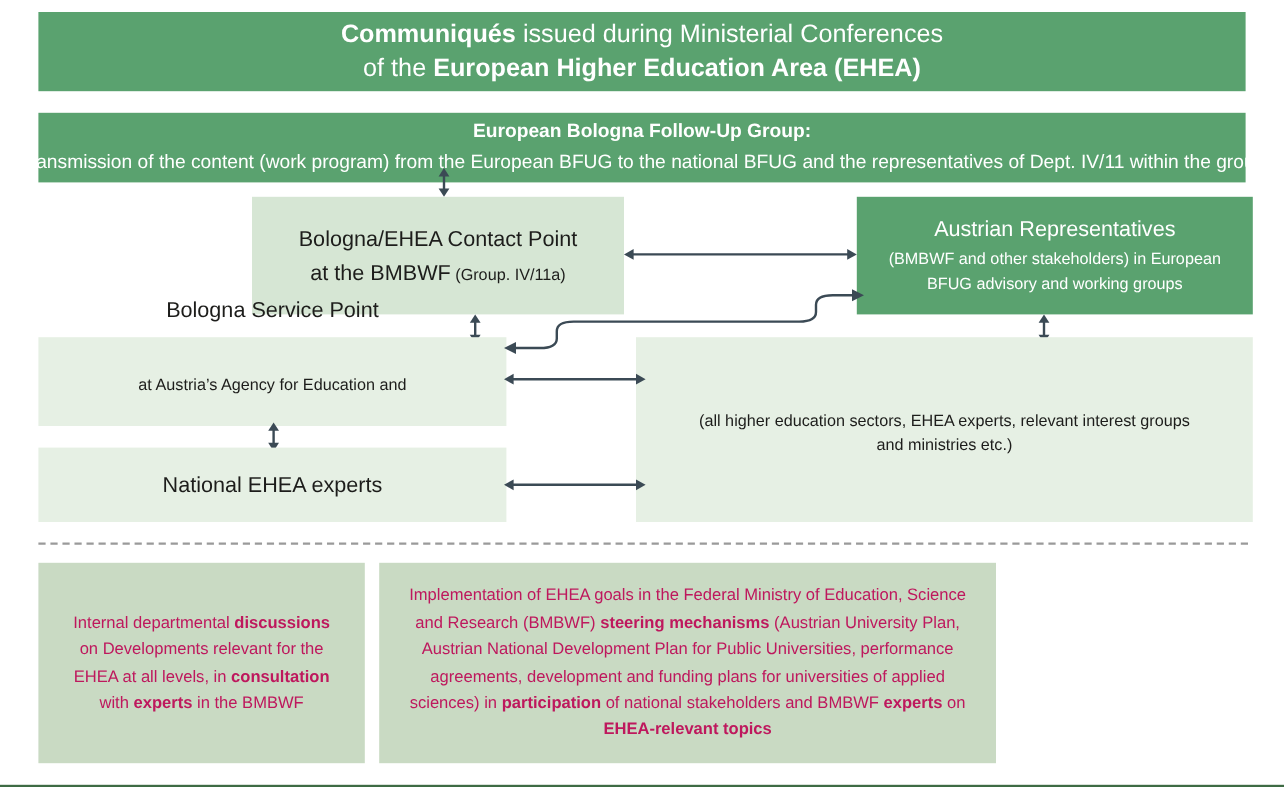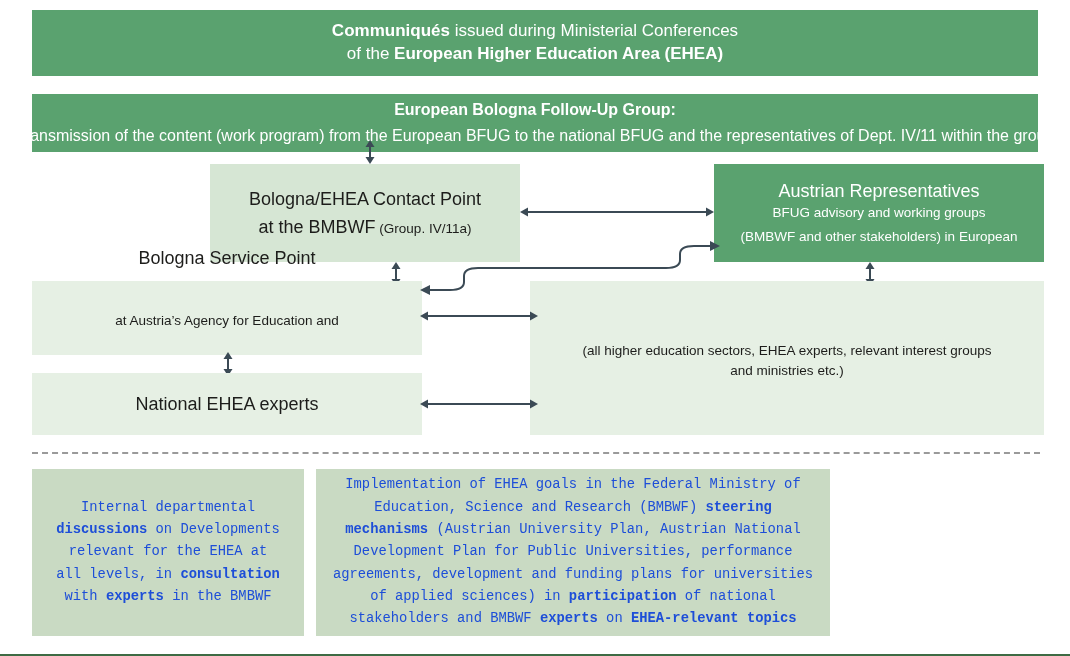--- a/index.html
+++ b/index.html
@@ -16,23 +16,23 @@
     overflow: hidden;
     border-bottom: 2px solid #3e6b44;
   }
 
   
   .box { position: absolute; display: flex; flex-direction: column;
          align-items: center; justify-content: center; text-align: center; }
   .dark  { background: #5aa26f; color: #ffffff; }
   .light { background: #d6e6d4; color: #1d1d1b; }
   .pale  { background: #e6f0e4; color: #1d1d1b; }
-  .bottom{ background: #c9dac3; color: #1d4ed8; font-family: Liberation Mono, monospace; }
+  .bottom{ background: #c9dac3; color: #be185d; }
 
-  .t-head { font-weight: bold; font-size: 17px; line-height: 1.35; }
+  .t-head { font-weight: bold; font-size: 21px; line-height: 1.35; }
   .t-sub  { font-size: 16px; line-height: 1.45; }
   .t-big  { font-weight: normal; font-size: 18px; line-height: 1.35; }
   .t-reg  { font-size: 13.5px; line-height: 1.5; }
   .t-body { font-size: 13.8px; line-height: 1.62; }
   .nowrapline { white-space: nowrap; }
   b { font-weight: bold; }
   .thin { font-weight: normal; }
 
   
   .arrow { position: absolute; }
@@ -72,22 +72,22 @@
 
   <div class="box light" style="left:210px; top:164px; width:310px; height:98px;">
     <div class="t-big">Bologna/EHEA Contact Point</div>
     <div style="margin-top:4px;">
       <b class="t-big">at the BMBWF</b><span class="t-reg"> (Group. IV/11a)</span>
     </div>
   </div>
 
   <div class="box dark" style="left:714px; top:164px; width:330px; height:98px;">
     <div class="t-big">Austrian Representatives</div>
+    <div class="t-reg" style="margin-top:3px;">(BMBWF and other stakeholders) in European</div>
     <div class="t-reg">BFUG advisory and working groups</div>
-    <div class="t-reg" style="margin-top:3px;">(BMBWF and other stakeholders) in European</div>
   </div>
 
   <div class="arrow" style="left:520px; top:203px; width:194px; height:18px;">
     <svg width="194" height="18" viewBox="0 0 194 18">
       <line x1="5" y1="9" x2="189" y2="9" stroke="#3b4a55" stroke-width="2"></line>
       <polygon points="0,9 8,4.5 8,13.5" fill="#3b4a55"></polygon>
       <polygon points="194,9 186,4.5 186,13.5" fill="#3b4a55"></polygon>
     </svg>
   </div>
 

